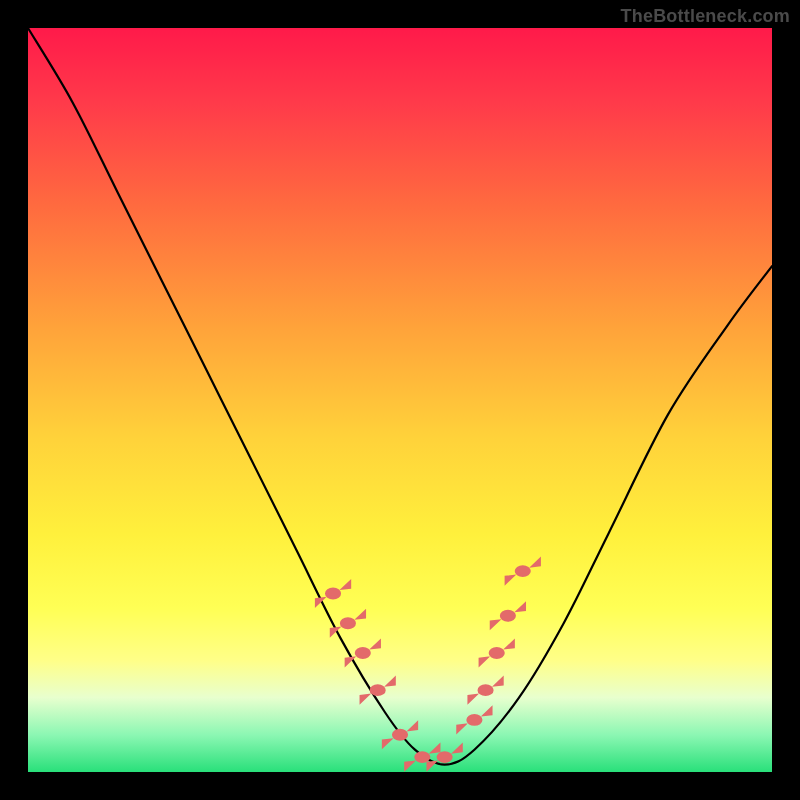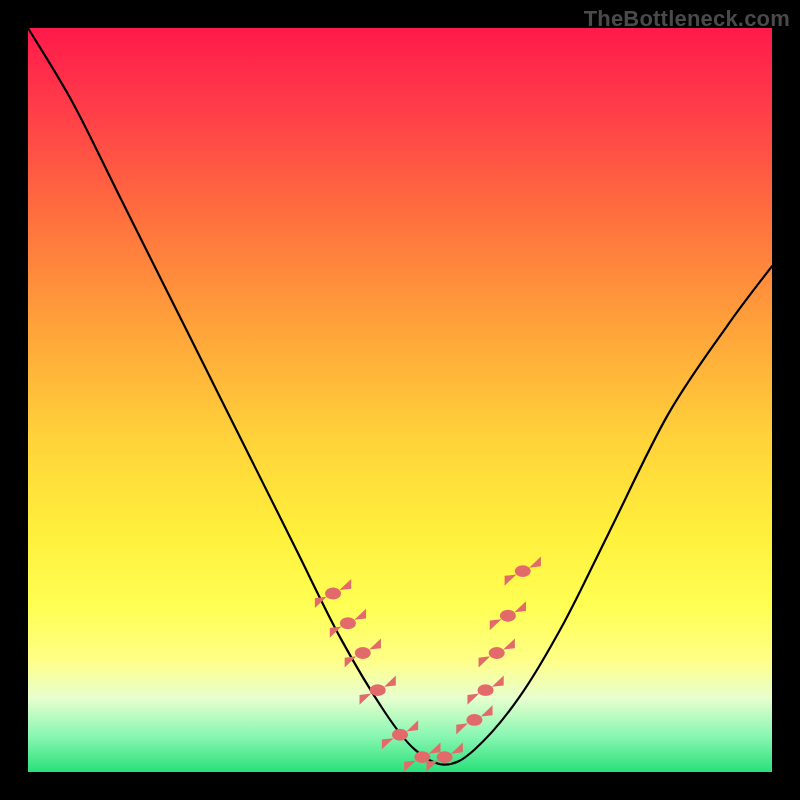--- a/index.html
+++ b/index.html
@@ -27,21 +27,21 @@
       #ffff88 85%,
       #e8ffce 90%,
       #8cf7b3 95%,
       #29e07a 100%);
   }
   .watermark {
     position: absolute;
     top: 6px;
     right: 10px;
     font-family: Arial, Helvetica, sans-serif;
-    font-size: 22px;
+    font-size: 18px;
     font-weight: bold;
     color: #4a4a4a;
     letter-spacing: 0.2px;
   }
   svg.curve {
     position: absolute;
     left: 0;
     top: 0;
     width: 744px;
     height: 744px;

